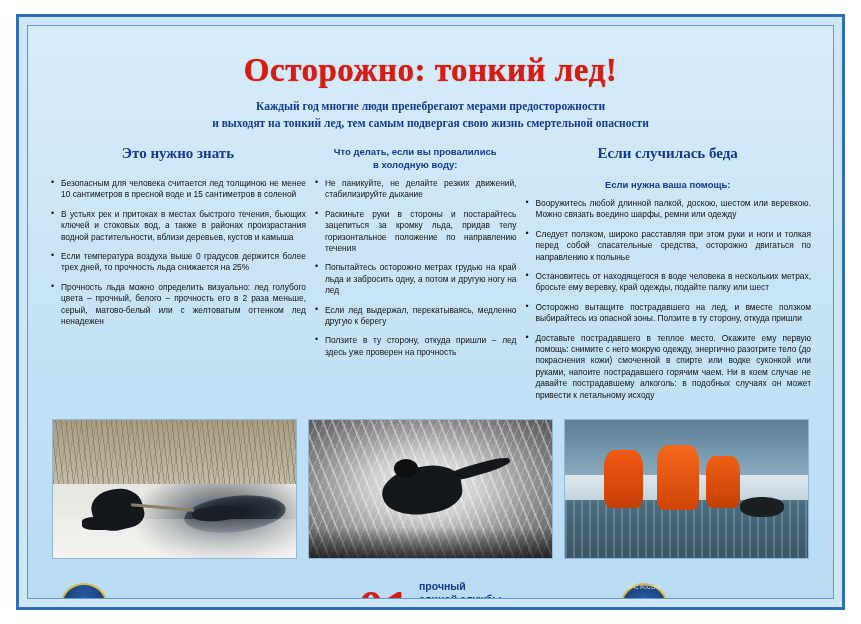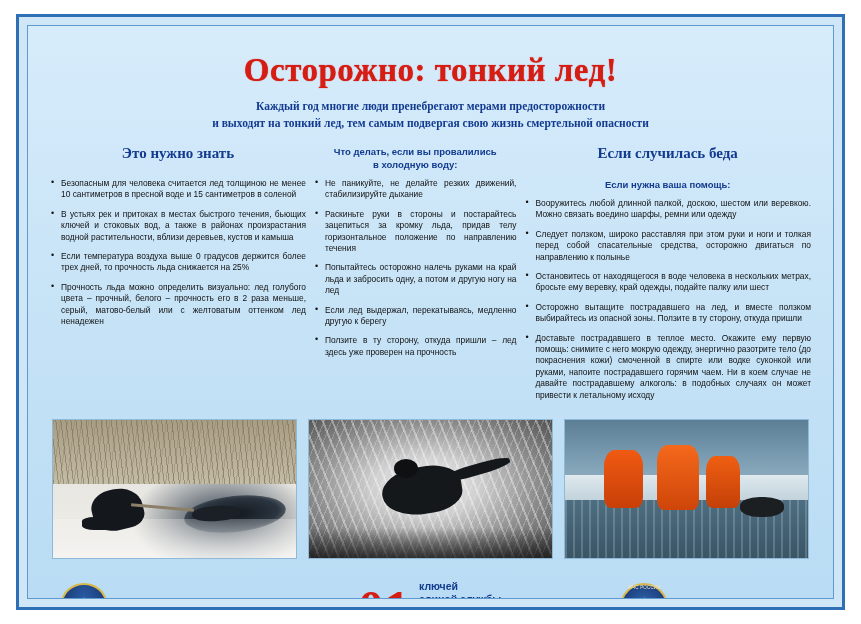--- a/index.html
+++ b/index.html
@@ -293,21 +293,21 @@
         </div>
 
         <div class="col-mid">
           <div class="sec-head-sm">
             <div>Что делать, если вы провалились</div>
             <div>в холодную воду:</div>
           </div>
           <ul class="bullets">
             <li>Не паникуйте, не делайте резких движений, стабилизируйте дыхание</li>
             <li>Раскиньте руки в стороны и постарайтесь зацепиться за кромку льда, придав телу горизонтальное положение по направлению течения</li>
-            <li>Попытайтесь осторожно налечь руками на край льда и забросить одну, а потом и другую ногу на лед</li>
+            <li>Попытайтесь осторожно метрах грудью на край льда и забросить одну, а потом и другую ногу на лед</li>
             <li>Если лед выдержал, перекатываясь, медленно другую к берегу</li>
             <li>Ползите в ту сторону, откуда пришли – лед здесь уже проверен на прочность</li>
           </ul>
         </div>
 
         <div class="col-right">
           <div class="sec-head">Если случилась беда</div>
           <div class="sec-head-sm">Если нужна ваша помощь:</div>
           <ul class="bullets">
             <li>Вооружитесь любой длинной палкой, доскою, шестом или веревкою. Можно связать воедино шарфы, ремни или одежду</li>
@@ -357,21 +357,21 @@
           </div>
           <div class="foot-text">
             <div>ККУ «УГОЧС и ПБ</div>
             <div>в Алтайском крае»</div>
           </div>
         </div>
 
         <div class="foot-mid">
           <div class="big01">01</div>
           <div>
-            <div class="tel-lines">ключей</div>
+            <div class="tel-lines">прочный</div>
             <div class="tel-lines">единой службы</div>
             <div class="tel-lines">спасения</div>
             <div class="tel-mobile">(мобильный: 010; 112)</div>
           </div>
         </div>
 
         <div class="foot-right">
           <div class="emblem">
             <div class="emb-round"></div>
             <div class="emb-round-txt">МЧС РОССИИ</div>

